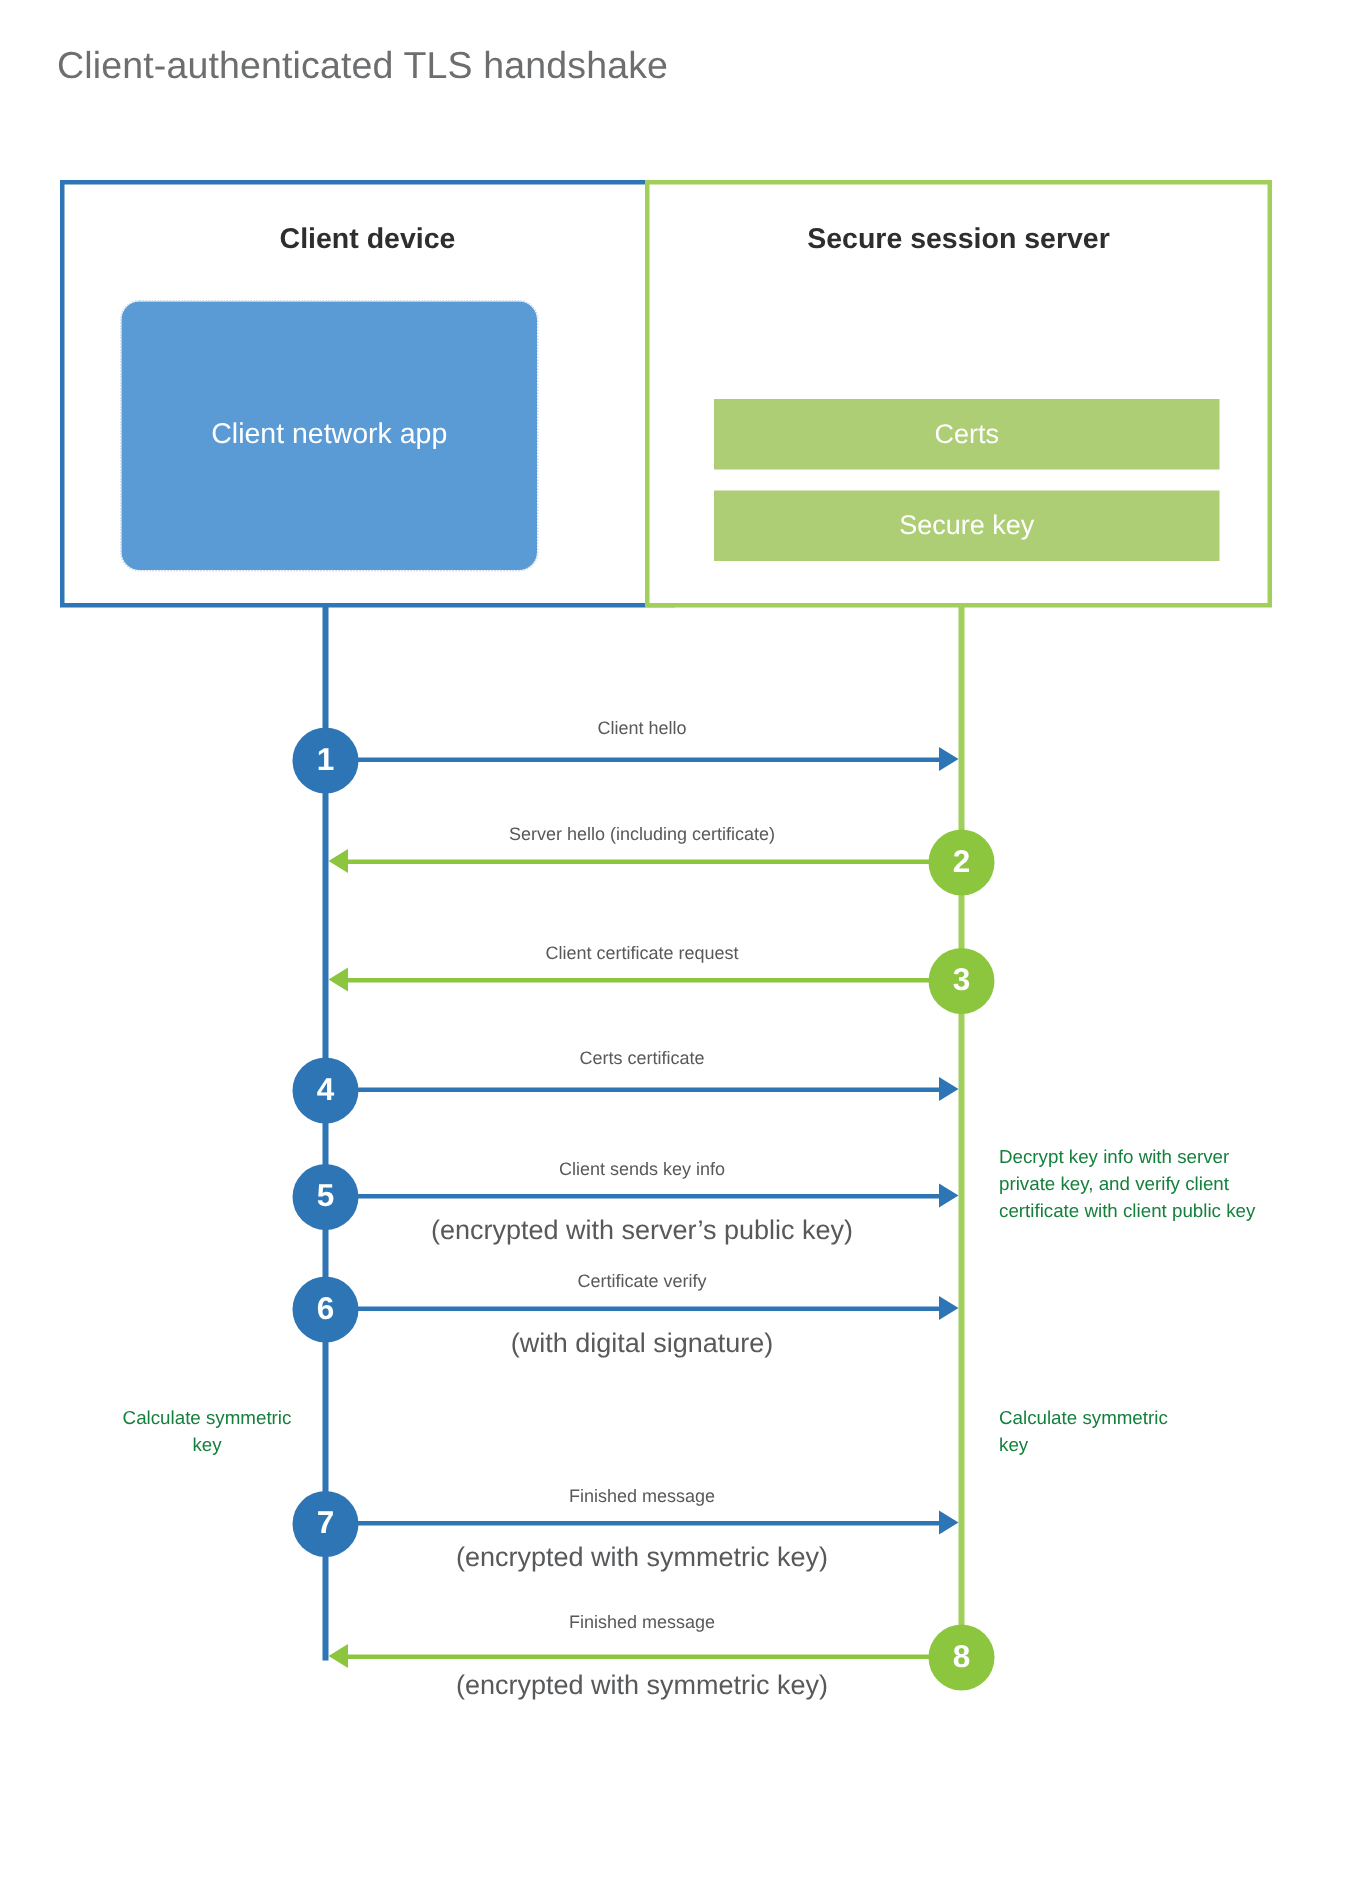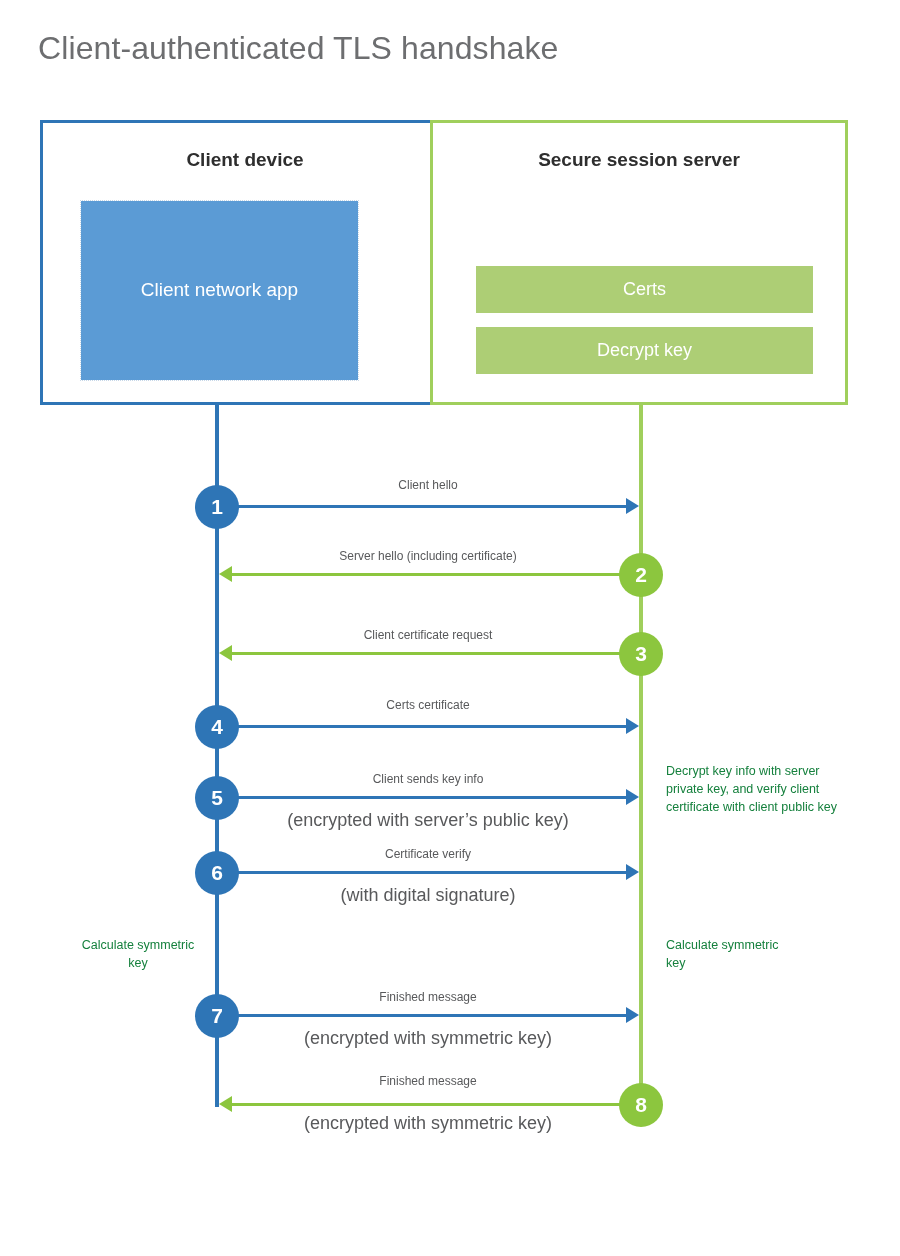--- a/index.html
+++ b/index.html
@@ -17,21 +17,21 @@
   #diagram-root {
     position: absolute;
     left: 0; top: 0;
     width: 900px;
     height: 1256px;
   }
   .title {
     position: absolute;
     left: 38px;
     top: 30px;
-    font-size: 32px;
+    font-size: 25px;
     font-weight: 300;
     color: #6d6e70;
     letter-spacing: 0.1px;
     white-space: nowrap;
   }
 
   
   .panel {
     position: absolute;
     background: #ffffff;
@@ -71,20 +71,21 @@
     outline: 1px dotted #c8d8e8;
     display: flex;
     align-items: center;
     justify-content: center;
     text-align: center;
     color: #ffffff;
     font-size: 19px;
     font-weight: 300;
     line-height: 1.3;
     box-sizing: border-box;
+    border-radius: 12px;
   }
   .server-item {
     position: absolute;
     left: 43px;
     width: 337px;
     height: 47px;
     background: #adce75;
     display: flex;
     align-items: center;
     justify-content: center;
@@ -213,21 +214,21 @@
   <div class="title">Client-authenticated TLS handshake</div>
 
   <div class="panel panel-client">
     <div class="panel-title">Client device</div>
     <div class="client-app-box">Client network app</div>
   </div>
 
   <div class="panel panel-server">
     <div class="panel-title">Secure session server</div>
     <div class="server-item server-item-1">Certs</div>
-    <div class="server-item server-item-2">Decrypt key</div>
+    <div class="server-item server-item-2">Secure key</div>
   </div>
 
   <div class="lifeline lifeline-client"></div>
   <div class="lifeline lifeline-server"></div>
 
   <div class="msg-label" style="left:428px; top:478px;">Client hello</div>
   <div class="arrow-line to-server" style="left:217px; top:505px; width:409px;"></div>
   <div class="arrow-head right" style="left:626px; top:498px;"></div>
   <div class="step-circle client" style="top:485px;">1</div>
 

